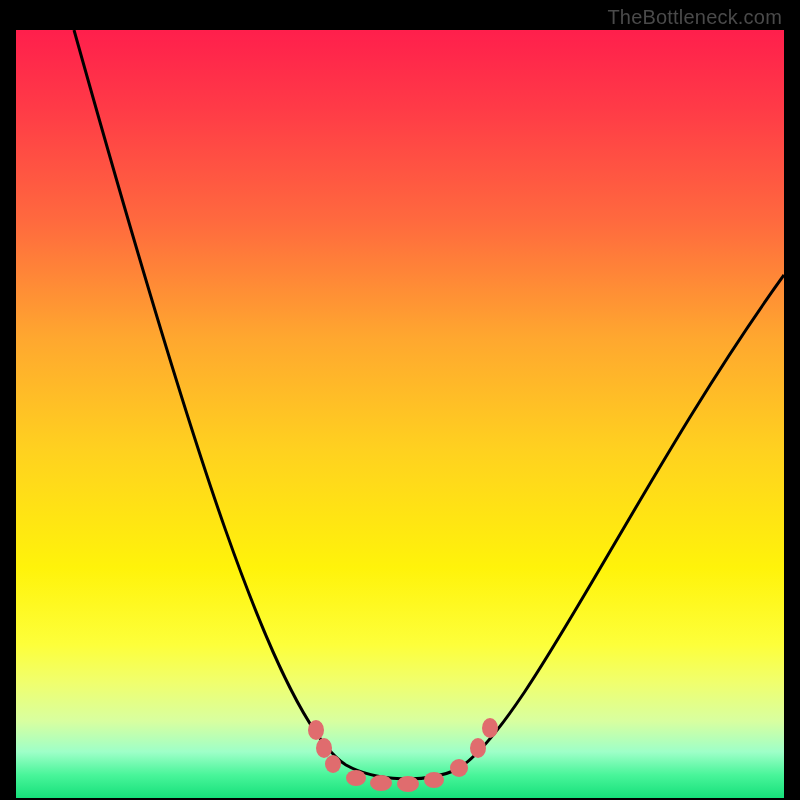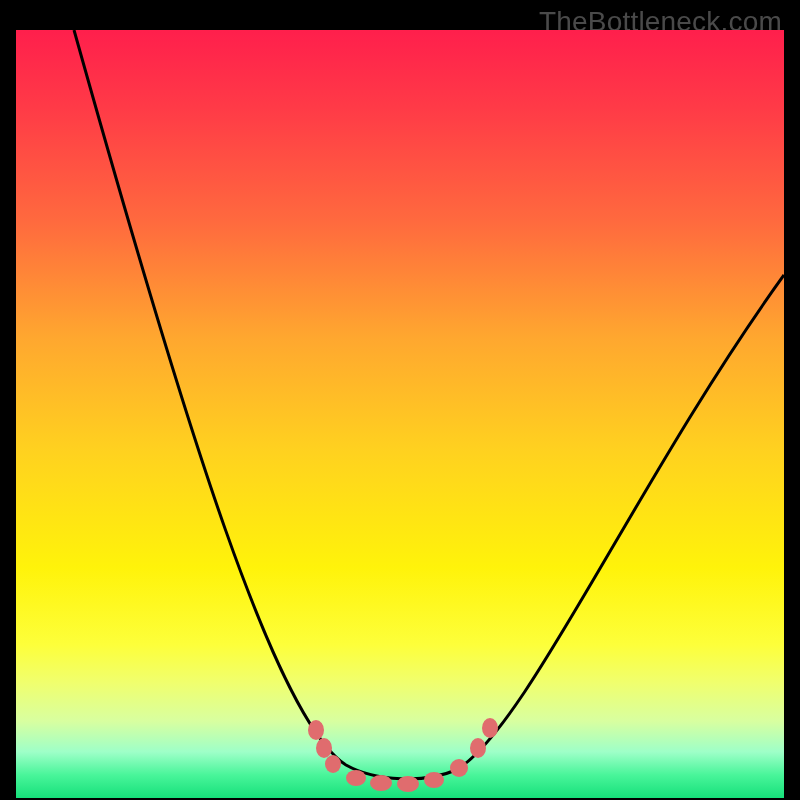--- a/index.html
+++ b/index.html
@@ -31,21 +31,21 @@
       #9effc8 94%,
       #49f59a 97%,
       #16e07a 100%
     );
   }
   .watermark {
     position: absolute;
     top: 6px;
     right: 18px;
     color: #4a4a4a;
-    font-size: 28px;
+    font-size: 20px;
     font-weight: 500;
     letter-spacing: 0.2px;
   }
   svg.curve {
     position: absolute;
     left: 0;
     top: 0;
     width: 768px;
     height: 768px;
   }

